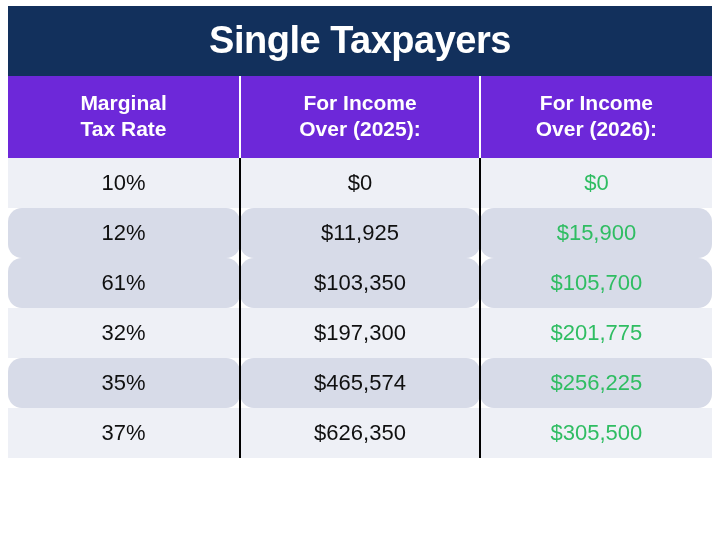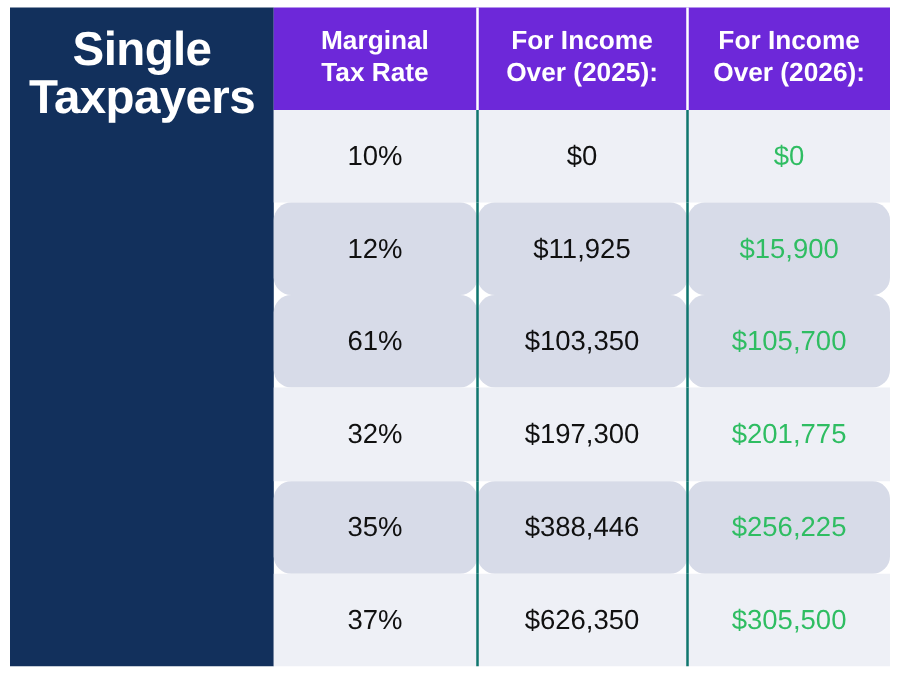--- a/index.html
+++ b/index.html
@@ -12,21 +12,21 @@
     height: 541px;
     font-family: "Liberation Sans", sans-serif;
     overflow: hidden;
   }
   .tax-table-wrap {
     width: 720px;
     height: 541px;
     box-sizing: border-box;
     background: #ffffff;
     display: flex;
-    flex-direction: row;
+    flex-direction: column;
     padding: 6px 8px 8px 8px;
   }
   .title-bar {
     background: #12305c;
     color: #ffffff;
     text-align: center;
     font-size: 38px;
     font-weight: bold;
     letter-spacing: -0.5px;
     line-height: 1;
@@ -47,21 +47,21 @@
     text-align: center;
     border-right: 2px solid #ffffff;
     vertical-align: middle;
   }
   thead th:last-child { border-right: none; }
   tbody td {
     font-size: 22px;
     text-align: center;
     padding: 12px 6px;
     color: #101010;
-    border-right: 2px solid #0f766e;
+    border-right: 2px solid #000000;
     vertical-align: middle;
   }
   tbody td:last-child { border-right: none; }
   tbody tr.odd td { background: #eef0f6; }
   tbody tr.even td { background: #d7dbe8; border-radius: 14px; }
   tbody td.green { color: #2fbd62; }
   .col-rate { width: 33%; }
   .col-2025 { width: 34%; }
   .col-2026 { width: 33%; }
 </style>
@@ -105,21 +105,21 @@
         <td>$103,350</td>
         <td class="green">$105,700</td>
       </tr>
       <tr class="odd">
         <td>32%</td>
         <td>$197,300</td>
         <td class="green">$201,775</td>
       </tr>
       <tr class="even">
         <td>35%</td>
-        <td>$388,446</td>
+        <td>$465,574</td>
         <td class="green">$256,225</td>
       </tr>
       <tr class="odd">
         <td>37%</td>
         <td>$626,350</td>
         <td class="green">$305,500</td>
       </tr>
     </tbody>
   </table>
 

